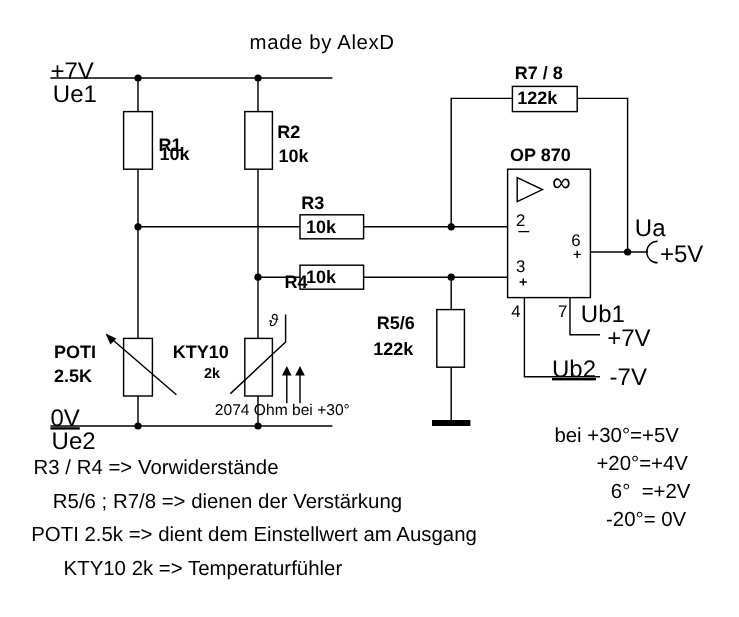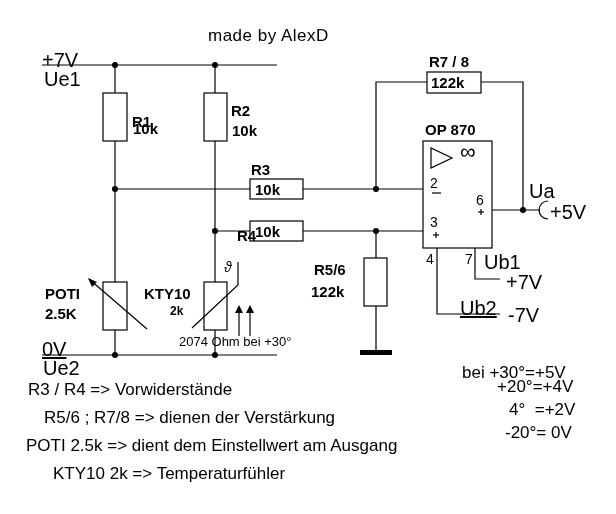--- a/index.html
+++ b/index.html
@@ -136,16 +136,16 @@
 <div class="t lbl" style="left:484px;top:252px;">Ub1</div>
 <div class="t lbl" style="left:506px;top:272px;">+7V</div>
 <div class="t lbl u" style="left:460px;top:298px;">Ub2</div>
 <div class="t lbl" style="left:508px;top:305px;">-7V</div>
 
 <div class="t note" style="left:28px;top:381px;">R3 / R4 =&gt; Vorwiderstände</div>
 <div class="t note" style="left:44px;top:409px;">R5/6 ; R7/8 =&gt; dienen der Verstärkung</div>
 <div class="t note" style="left:26px;top:437px;">POTI 2.5k =&gt; dient dem Einstellwert am Ausgang</div>
 <div class="t note" style="left:40px;top:465px;margin-left:13px;">KTY10 2k =&gt; Temperaturfühler</div>
 
-<div class="t note" style="left:462px;top:354px;margin-top:10px;">bei +30°=+5V</div>
+<div class="t note" style="left:462px;top:354px;">bei +30°=+5V</div>
 <div class="t note" style="left:497px;top:378px;">+20°=+4V</div>
-<div class="t note" style="left:509px;top:401px;white-space:pre;">4°  =+2V</div>
+<div class="t note" style="left:509px;top:401px;white-space:pre;">6°  =+2V</div>
 <div class="t note" style="left:505px;top:424px;">-20°= 0V</div>
 
 </body></html>

